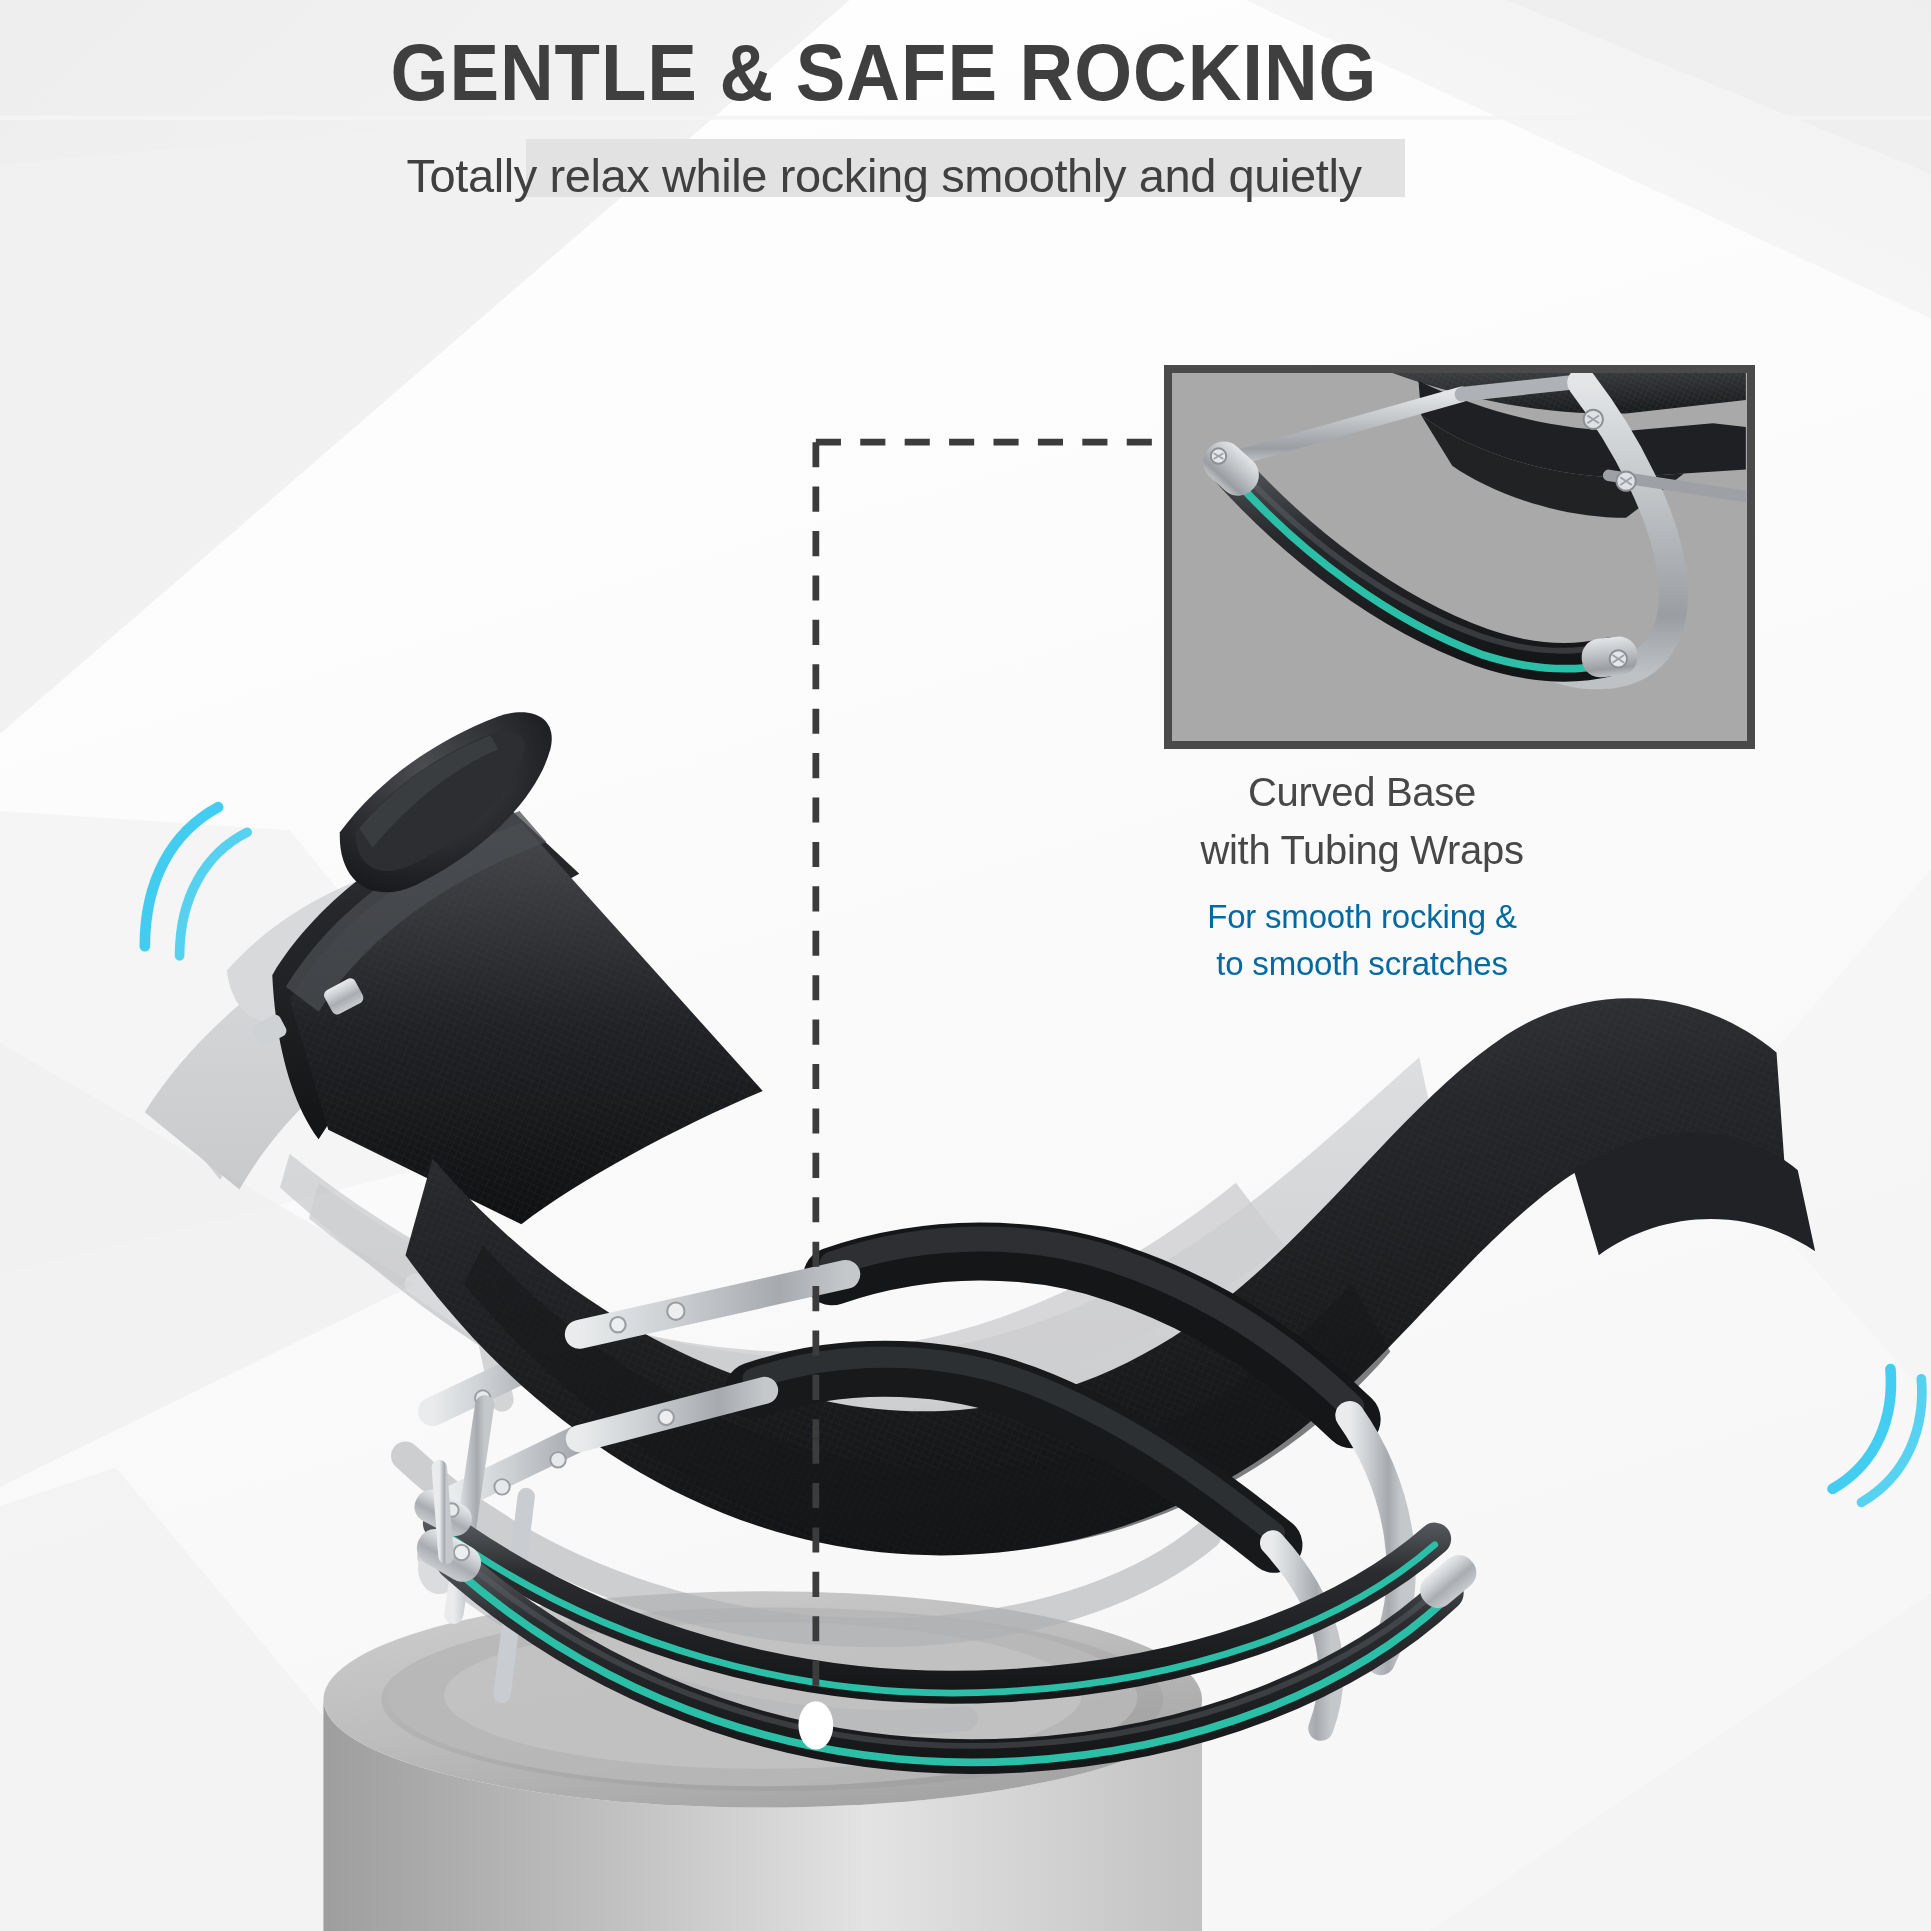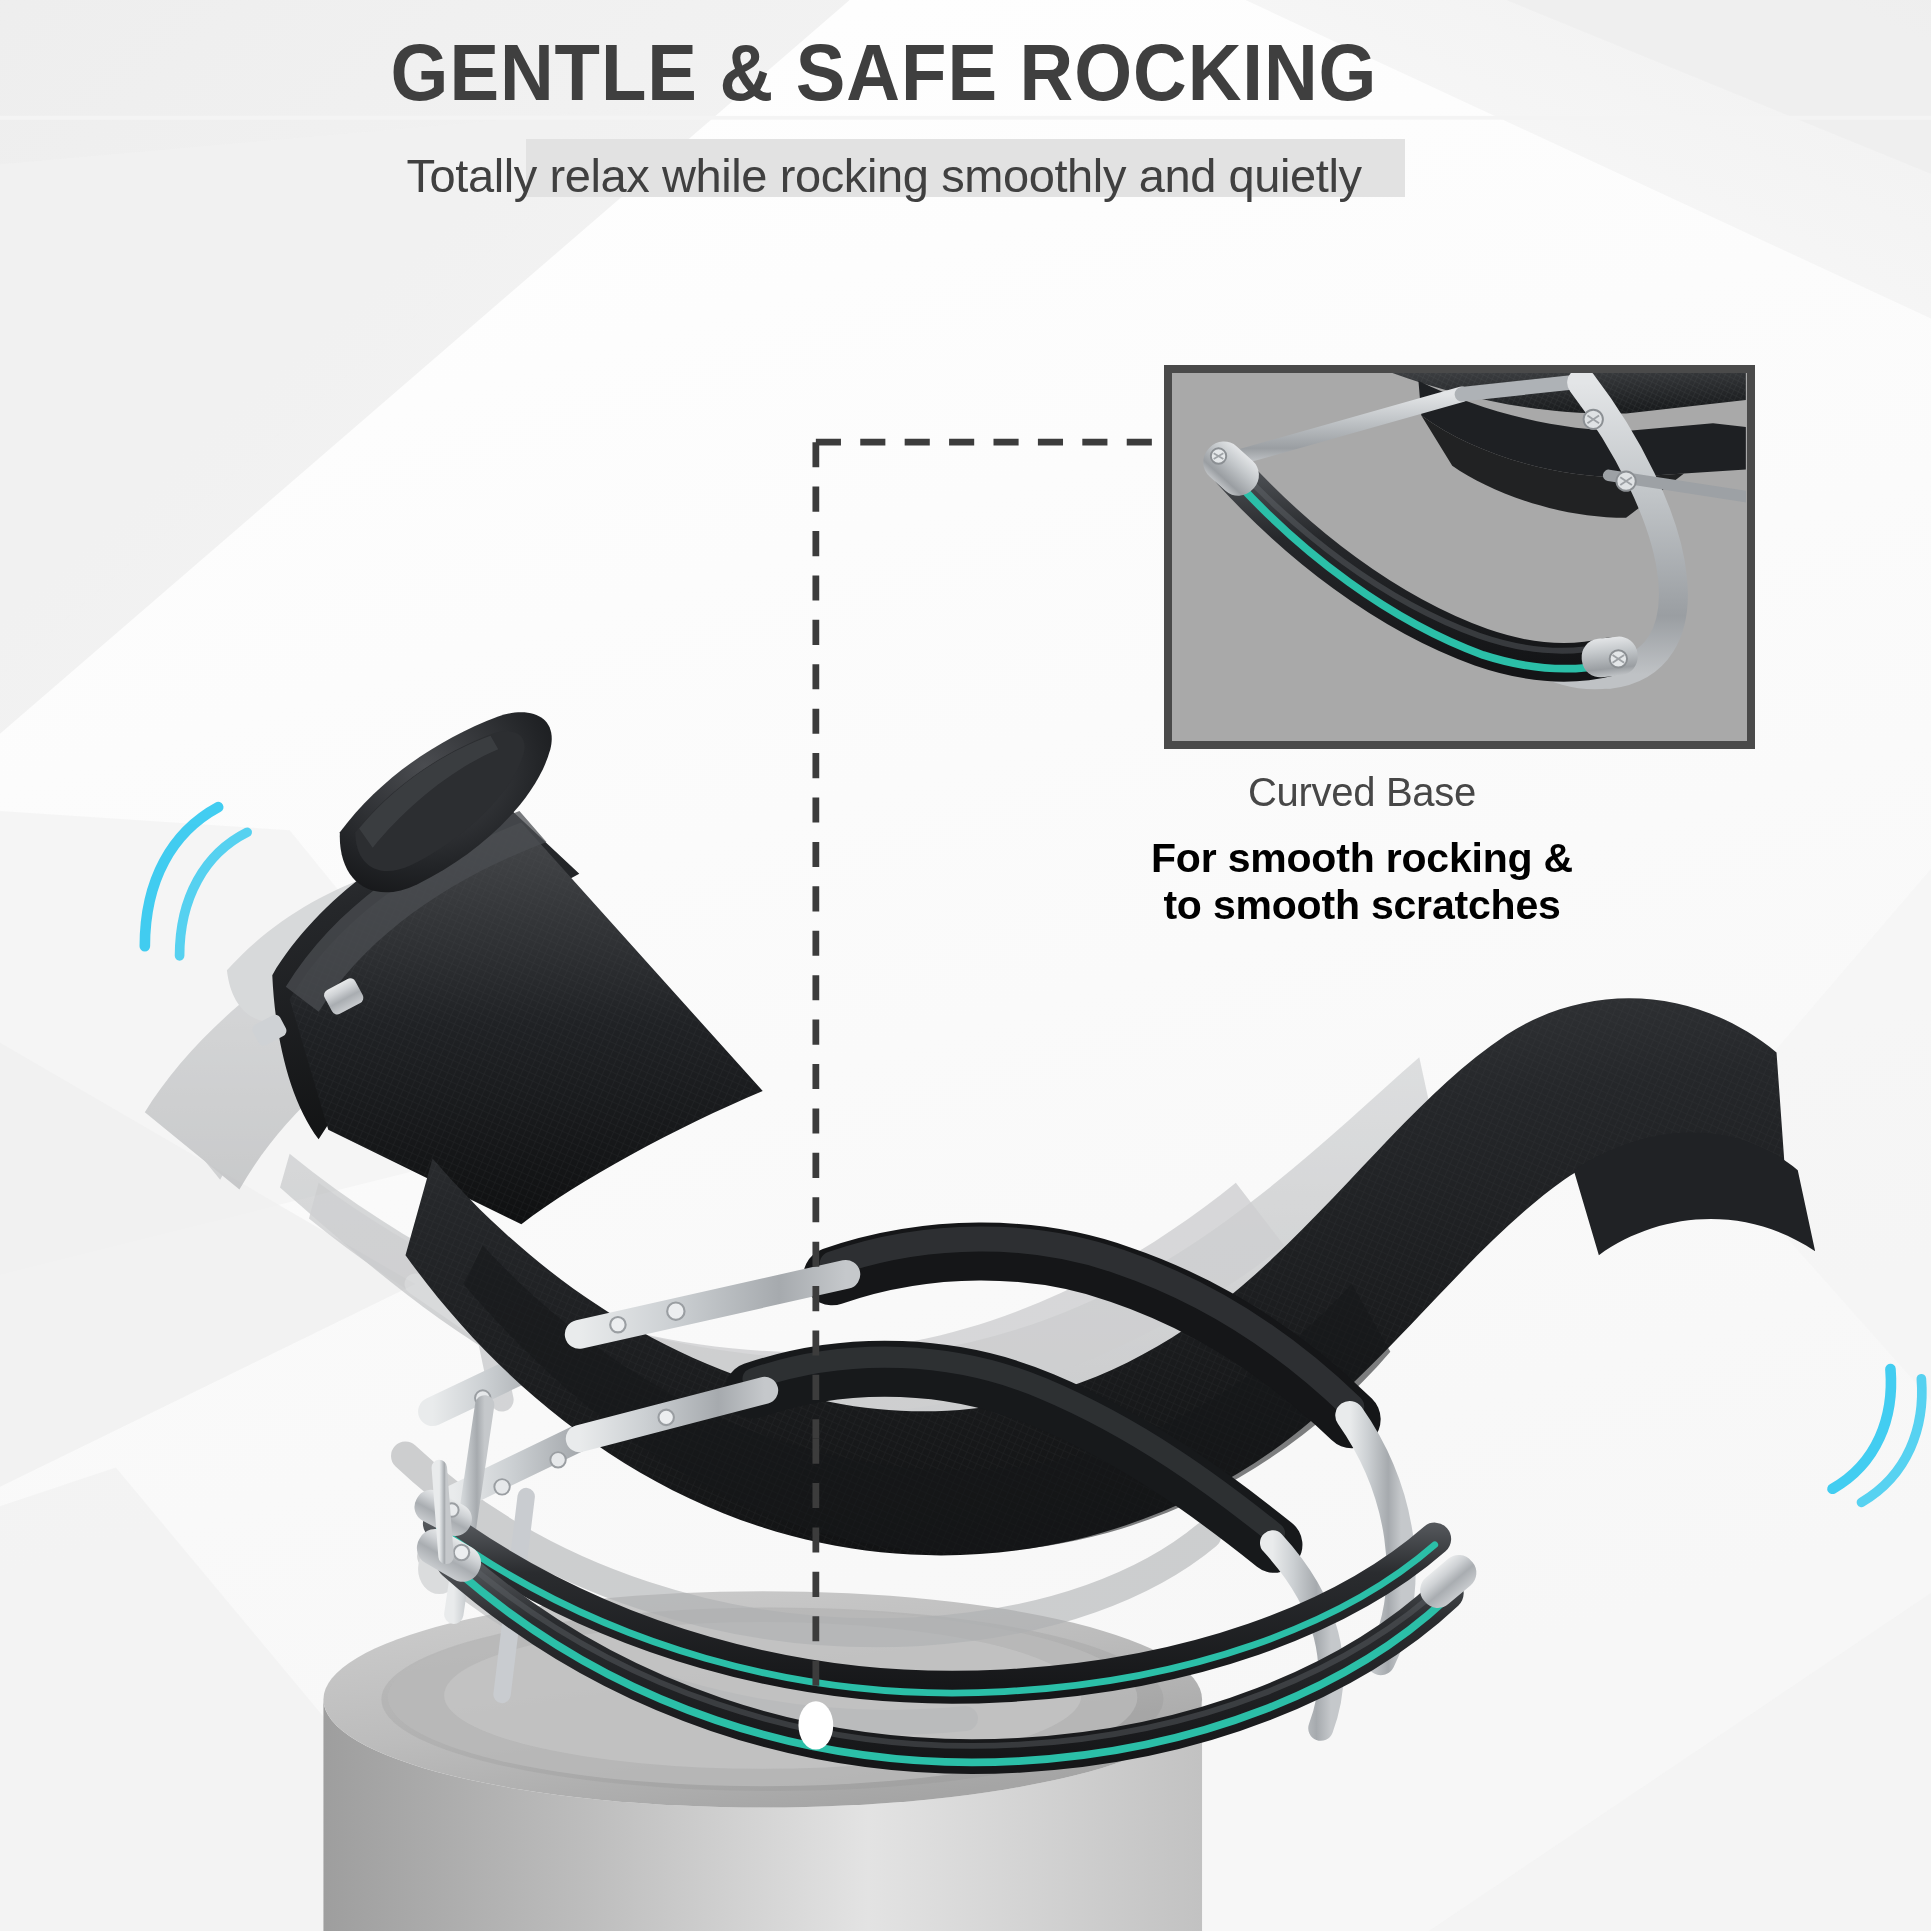--- a/index.html
+++ b/index.html
@@ -43,21 +43,21 @@
   }
 
   
   #callout-text{
     position:absolute;left:966px;top:763px;width:792px;text-align:center;z-index:45;
   }
   .callout-title{
     font-size:40px;line-height:58px;color:#474747;font-weight:400;letter-spacing:-0.3px;margin:0;
   }
   .callout-sub{
-    font-size:41px;line-height:47px;color:#000000;font-weight:700;letter-spacing:-0.2px;margin:0;padding-top:13.5px;
+    font-size:33px;line-height:47px;color:#0369a1;font-weight:400;letter-spacing:-0.2px;margin:0;padding-top:13.5px;
   }
 
   
   #inset-frame{
     position:absolute;left:1164px;top:365px;width:591px;height:384px;
     border:8.7px solid #4a4a4a;
     box-sizing:border-box;
     background:#a9a9a9;
     overflow:hidden;
     z-index:30;
@@ -431,18 +431,19 @@
 
     <path d="M845 458 L845 1490" stroke="#3c3c3c" stroke-width="7" fill="none" stroke-dasharray="26 20" stroke-linecap="butt"></path>
 
     <path d="M845 1490 L845 1772" stroke="#3c3c3c" stroke-width="7" fill="none" stroke-dasharray="26 20" stroke-linecap="butt"></path>
 
     <ellipse cx="845" cy="1787" rx="18" ry="25" fill="#ffffff"></ellipse>
   </svg>
 
   <div id="callout-text">
     <p class="callout-title">Curved Base</p>
+    <p class="callout-title">with Tubing Wraps</p>
     <p class="callout-sub">For smooth rocking &amp;</p>
     <p class="callout-sub" style="padding-top:0">to smooth scratches</p>
   </div>
 
 </div>
 
 
 </body></html>

